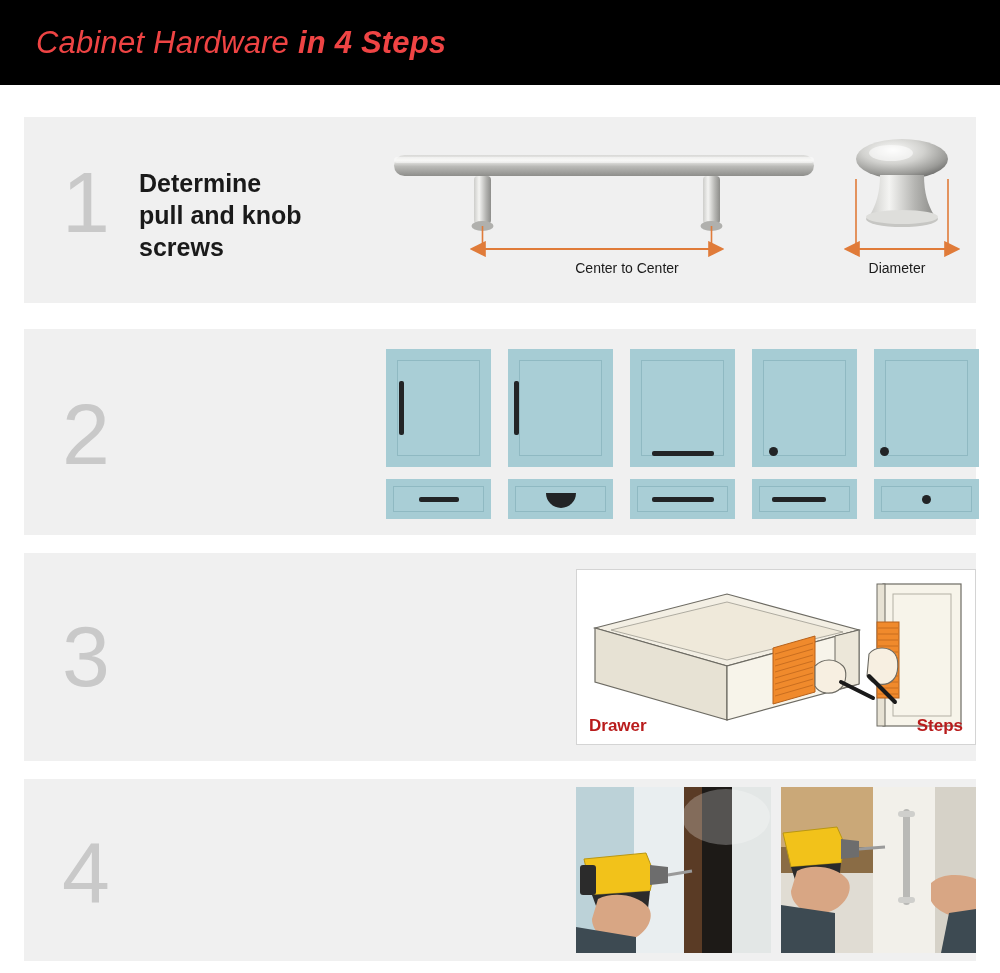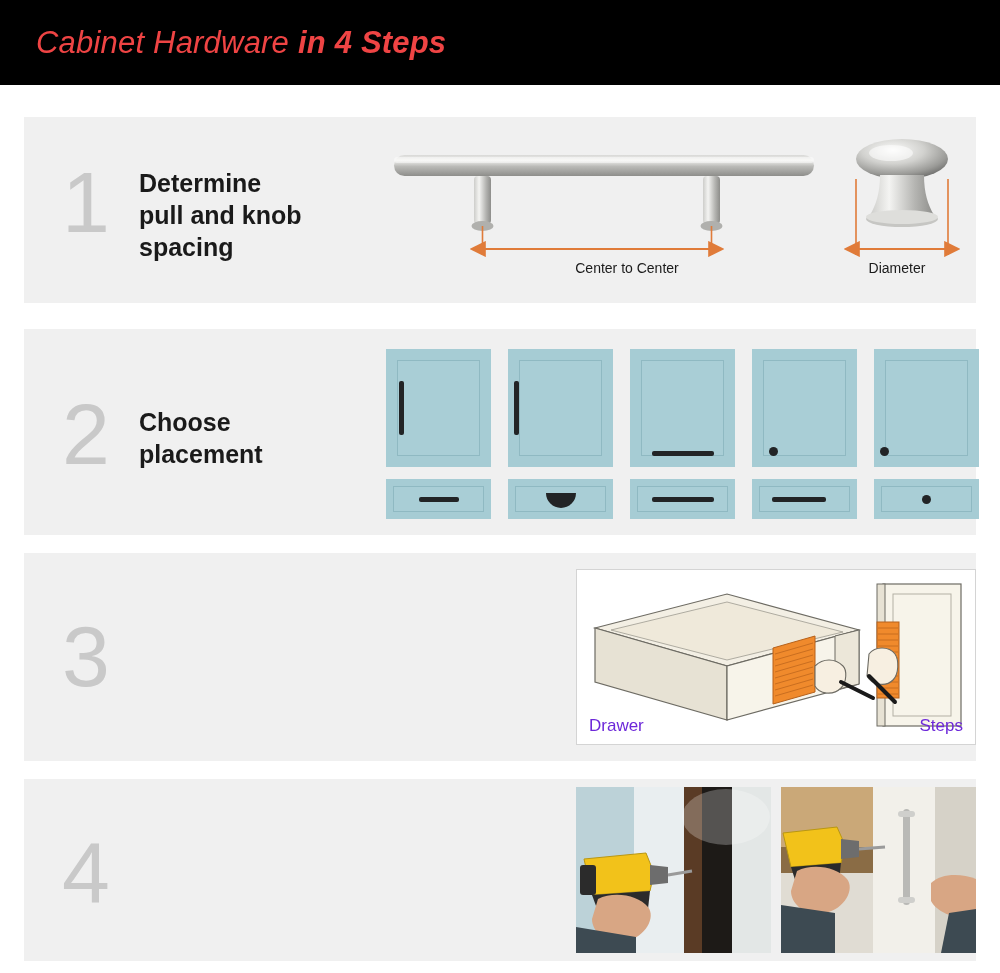--- a/index.html
+++ b/index.html
@@ -161,21 +161,22 @@
     width: 400px;
     height: 176px;
     background: #ffffff;
     border: 1px solid #d4d4d4;
     box-sizing: border-box;
   }
   .art3-label {
     position: absolute;
     bottom: 8px;
     font-size: 17px;
-    color: #6d28d9;
+    color: #b91c1c;
+    font-weight: bold;
   }
 
   
   .photo {
     position: absolute;
     top: 8px;
     width: 195px;
     height: 166px;
     overflow: hidden;
   }
@@ -190,21 +191,21 @@
 <div class="header">
   <div class="header-title">
     <span class="light">Cabinet Hardware </span><span class="bold">in 4 Steps</span>
   </div>
 </div>
 
 <div class="step-card" id="step-1">
   <div class="step-num">1</div>
   <div class="step-text">Determine
 pull and knob
-spacing</div>
+screws</div>
 
   <div class="art1">
     <svg width="610" height="170" viewBox="0 0 610 170">
       <defs>
         <linearGradient id="steel" x1="0" y1="0" x2="0" y2="1">
           <stop offset="0%" stop-color="#d8d8d6"></stop>
           <stop offset="25%" stop-color="#f2f2f0"></stop>
           <stop offset="55%" stop-color="#b9b9b6"></stop>
           <stop offset="100%" stop-color="#8e8e8b"></stop>
         </linearGradient>
@@ -250,22 +251,20 @@
       <line x1="494" y1="122" x2="582" y2="122" stroke="#e07b39" stroke-width="1.8" marker-start="url(#arrL)" marker-end="url(#arrR)"></line>
     </svg>
 
     <div class="caption" style="left:133px; top:133px; width:260px;">Center to Center</div>
     <div class="caption" style="left:458px; top:133px; width:150px;">Diameter</div>
   </div>
 </div>
 
 <div class="step-card" id="step-2">
   <div class="step-num">2</div>
-  <div class="step-text">Choose
-placement</div>
 
   <div class="doors">
 
     <div class="door-col" style="left:0px;">
       <div class="door-upper">
         <div class="door-inner"></div>
         <div class="hw-bar-v" style="left:13px; top:32px; height:54px;"></div>
       </div>
       <div class="door-lower">
         <div class="door-inner"></div>

